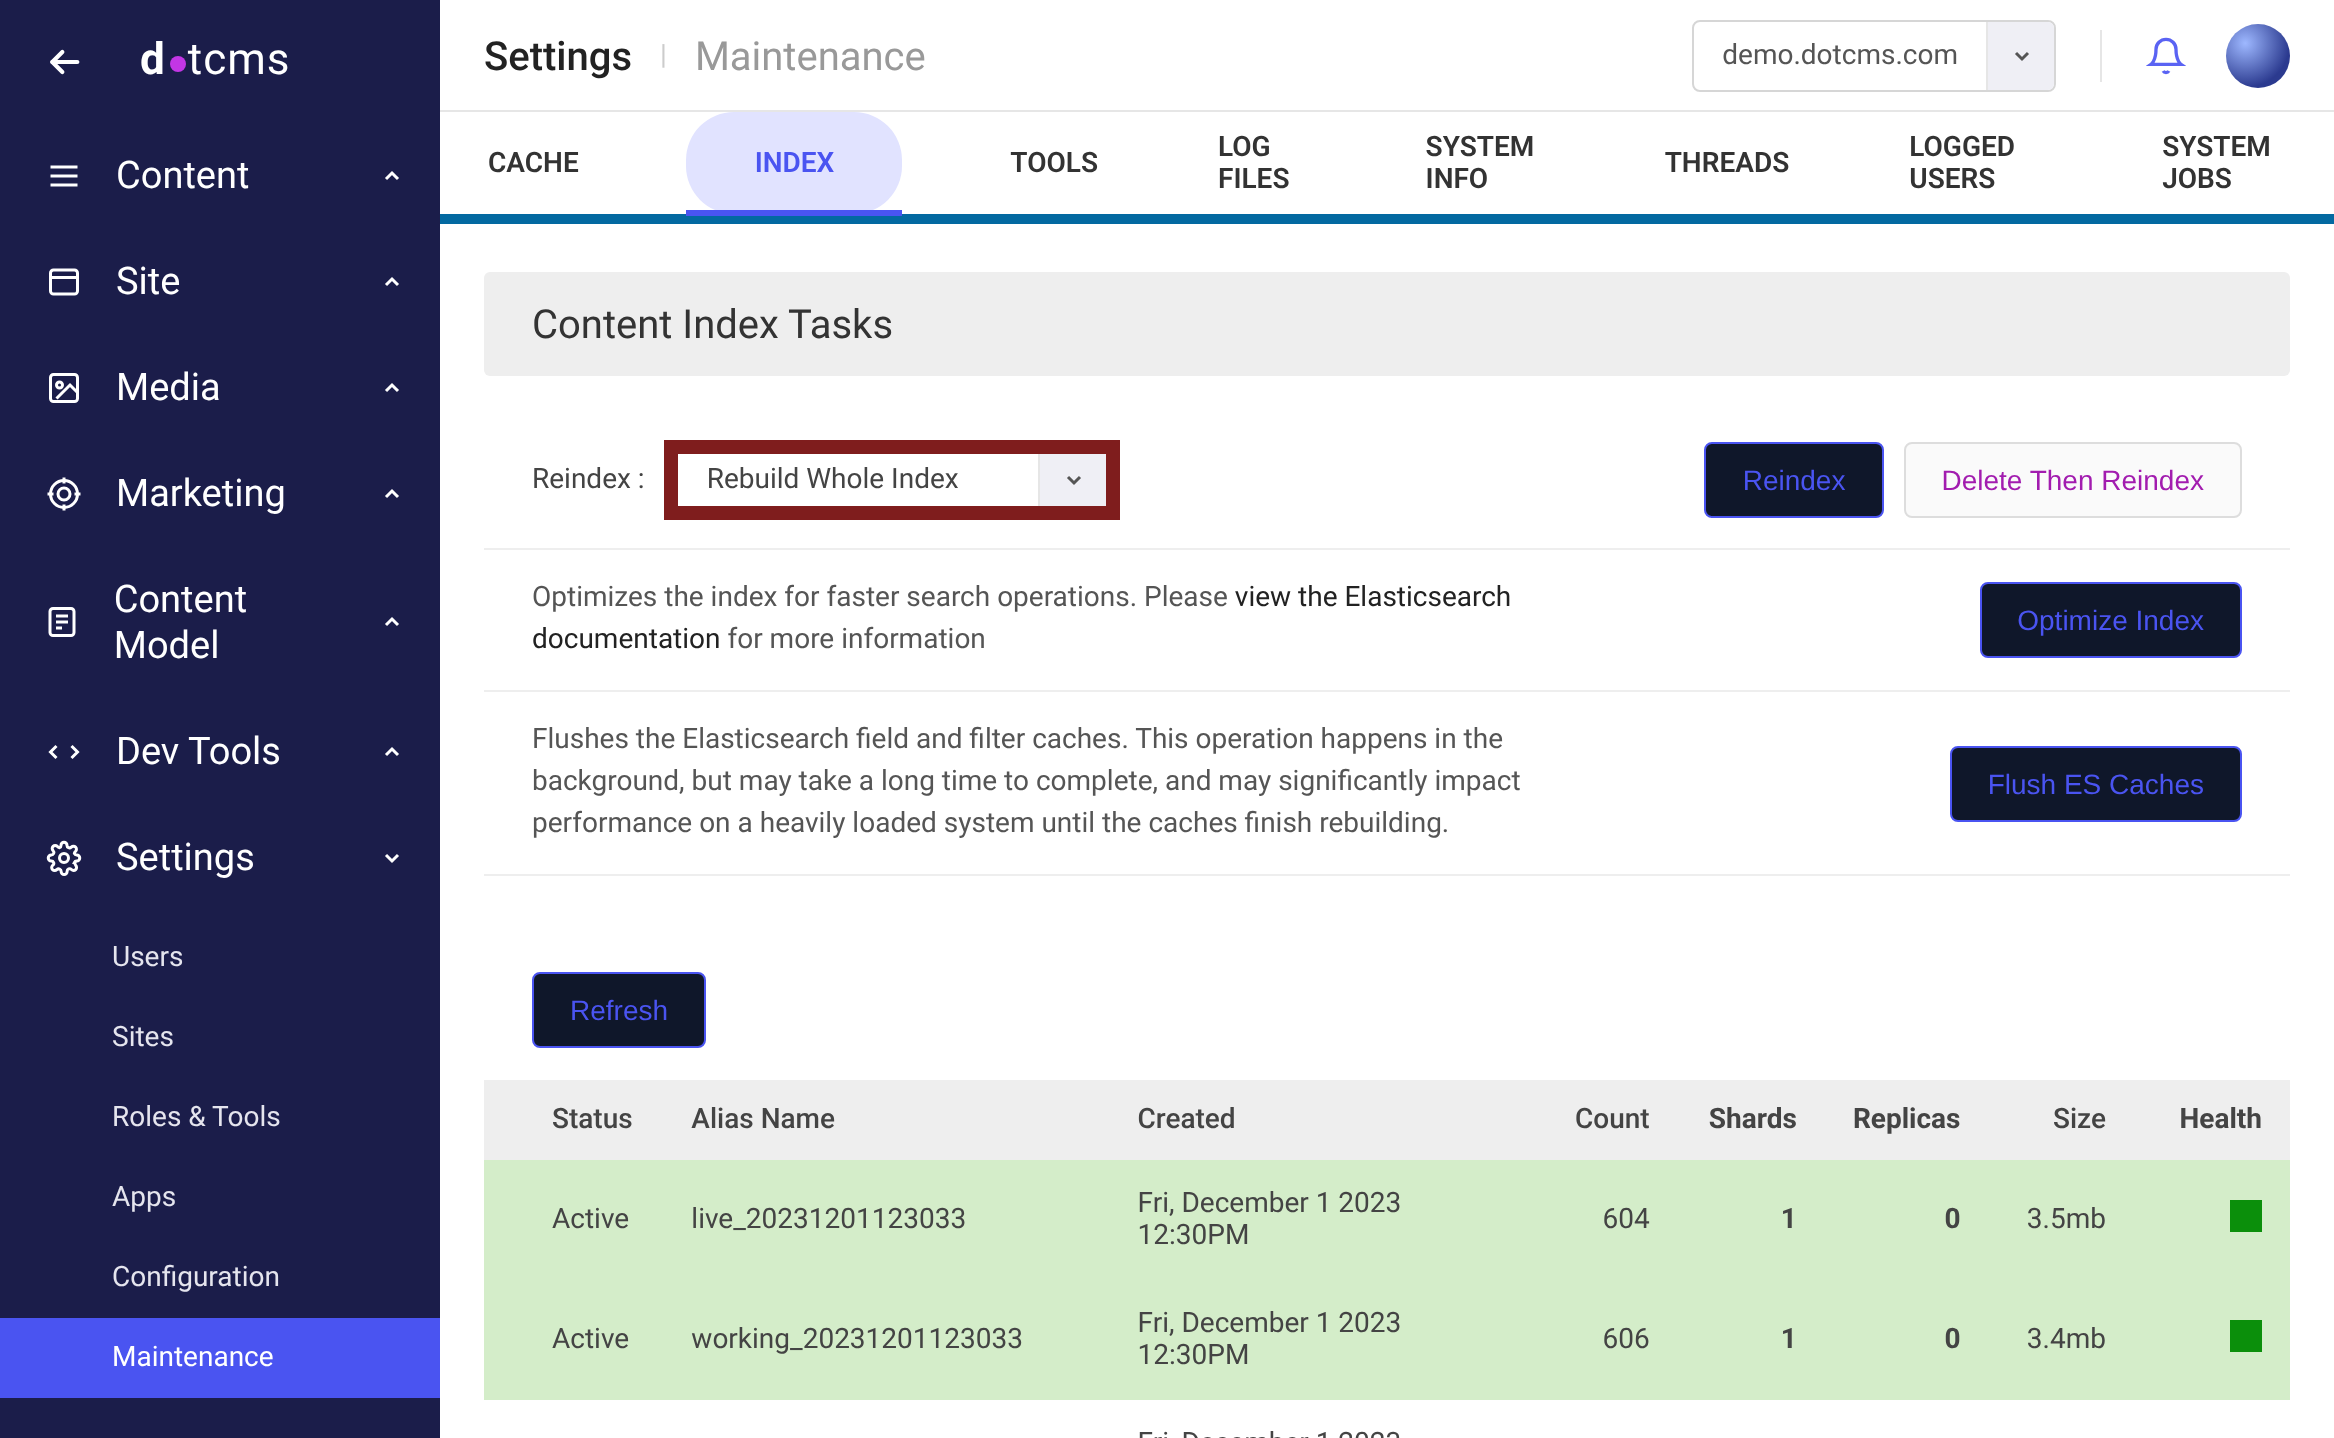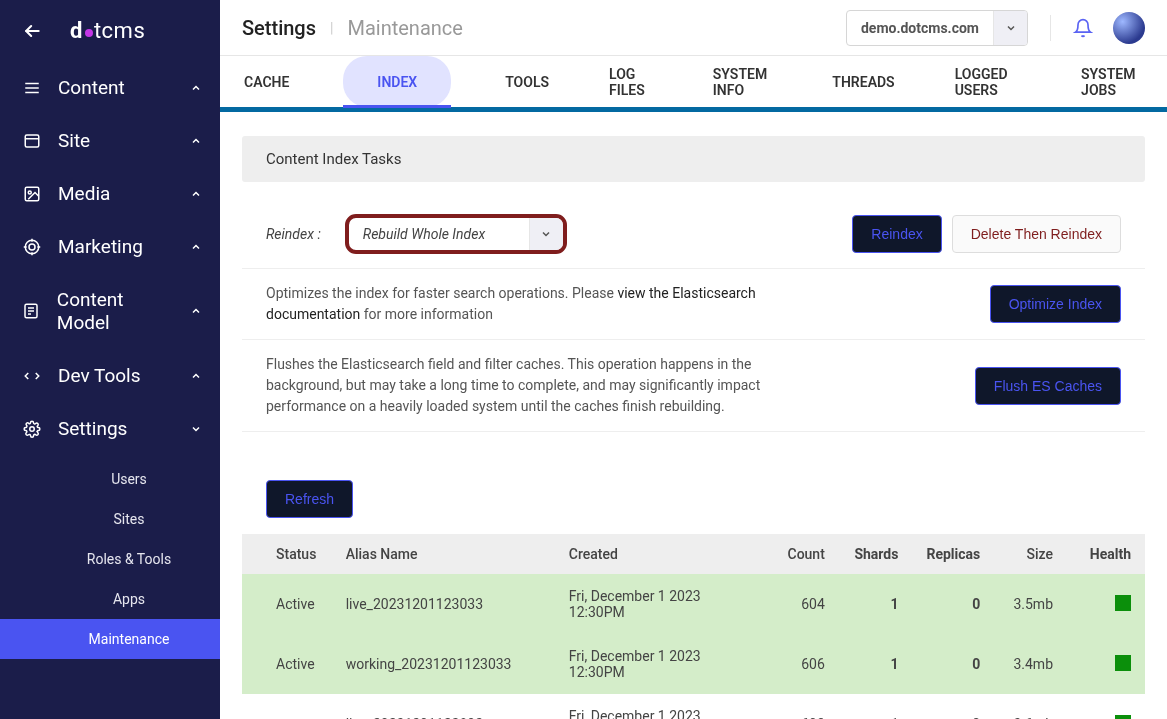--- a/index.html
+++ b/index.html
@@ -42,21 +42,21 @@
       display: flex;
       align-items: center;
       padding: 15px 18px 15px 22px;
       cursor: pointer;
       gap: 16px;
       font-size: 19px;
     }
     .nav-section .chev { margin-left: auto; }
     .nav-icon { width: 20px; display: flex; justify-content: center; }
 
-    .subnav { padding: 4px 0 8px 0; text-align: center; }
+    .subnav { padding: 4px 0 8px 0; }
     .subnav-item {
       padding: 12px 18px 12px 56px;
       font-size: 14px;
       color: #e5e5ee;
       cursor: pointer;
     }
     .subnav-item.active { background: #4a54f1; color: #fff; }
 
     
     .main { flex: 1; display: flex; flex-direction: column; overflow: hidden; }
@@ -71,21 +71,21 @@
     .breadcrumb { display: flex; align-items: center; gap: 14px; }
     .breadcrumb-root { font-size: 20px; font-weight: 500; color: #222; }
     .breadcrumb-sep { color: #ccc; }
     .breadcrumb-leaf { font-size: 20px; color: #999; }
     .top-spacer { flex: 1; }
     .site-select {
       display: flex; align-items: center;
       border: 1px solid #d6d6d6; border-radius: 4px; overflow: hidden;
       height: 36px; background: #fff;
     }
-    .site-select-text { padding: 0 14px; color: #555; min-width: 140px; font-weight: bold; }
+    .site-select-text { padding: 0 14px; color: #555; min-width: 140px; }
     .site-select-btn {
       width: 34px; height: 100%; background: #efeff5; border-left: 1px solid #e6e6e6;
       display: flex; align-items: center; justify-content: center; cursor: pointer; color: #555;
     }
     .topbar-divider { width: 1px; height: 26px; background: #e6e6e6; margin: 0 22px; }
     .bell { color: #5a63f3; cursor: pointer; }
     .avatar {
       width: 32px; height: 32px; border-radius: 50%; margin-left: 20px;
       background: radial-gradient(circle at 30% 30%, #9eb8ff, #2b3a8f 70%);
       flex-shrink: 0; cursor: pointer;
@@ -118,45 +118,44 @@
       content: "";
       position: absolute; left: 0; right: 0; bottom: -1px;
       height: 3px; background: #4a54f1;
     }
 
     .content {
       flex: 1; overflow-y: auto; padding: 24px 22px 0 22px;
     }
     .panel-header {
       background: #eee; border-radius: 3px;
-      padding: 14px 24px; font-size: 15px; color: #333; margin-bottom: 18px;
+      padding: 14px 24px; font-size: 20px; color: #333; margin-bottom: 18px;
     }
     .section-row {
       display: flex; align-items: center; padding: 14px 24px;
       border-bottom: 1px solid #eee;
     }
-    .reindex-label { color: #444; margin-right: 24px; font-style: italic; }
+    .reindex-label { color: #444; margin-right: 10px; }
     .reindex-select {
       display: flex; align-items: center;
-      border: 4px solid #7f1d1d; border-radius: 11px; overflow: hidden; height: 40px;
+      border: 7px solid #7f1d1d; border-radius: 0; overflow: hidden; height: 40px;
       background: #fff;
-      font-style: italic;
     }
     .reindex-select-text { padding: 0 14px; color: #444; min-width: 180px; }
     .reindex-select-btn {
       width: 34px; height: 100%; background: #efeff5; border-left: 1px solid #e6e6e6;
       display: flex; align-items: center; justify-content: center; cursor: pointer; color: #555;
     }
     .row-spacer { flex: 1; }
     .btn {
       border: 1.5px solid #4a54f1; color: #4a54f1; background: #0f172a;
       border-radius: 4px; padding: 10px 18px; font-size: 14px; cursor: pointer;
       font-weight: 500;
     }
-    .btn.disabled { border-color: #ddd; color: #7f1d1d; background: #fafafa; cursor: default; }
+    .btn.disabled { border-color: #ddd; color: #a21caf; background: #fafafa; cursor: default; }
     .btn + .btn { margin-left: 10px; }
     .help-text { color: #555; line-height: 1.5; max-width: 560px; }
     .help-text .link { color: #222; cursor: pointer; }
     .refresh-wrap { display: flex; justify-content: flex-start; padding: 48px 24px 16px 24px; }
     .table { width: 100%; border-collapse: collapse; }
     .table thead th {
       background: #eee; padding: 12px 14px; text-align: left; font-weight: 500; color: #444;
     }
     .table thead th.c-center, .table td.c-center { text-align: right; font-weight: bold; }
     .table thead th.c-right, .table td.c-right { text-align: right; }
@@ -303,20 +302,21 @@
             <polyline points="6 9 12 15 18 9"></polyline>
           </svg>
       </span>
     </div>
 
     <div class="subnav">
       <div class="subnav-item">Users</div>
       <div class="subnav-item">Sites</div>
       <div class="subnav-item">Roles &amp; Tools</div>
       <div class="subnav-item">Apps</div>
+      <div class="subnav-item">Configuration</div>
       <div class="subnav-item active">Maintenance</div>
     </div>
   </aside>
 
   <main class="main">
     <div class="topbar">
       <div class="breadcrumb">
         <span class="breadcrumb-root">Settings</span>
         <span class="breadcrumb-sep">|</span>
         <span class="breadcrumb-leaf">Maintenance</span>

